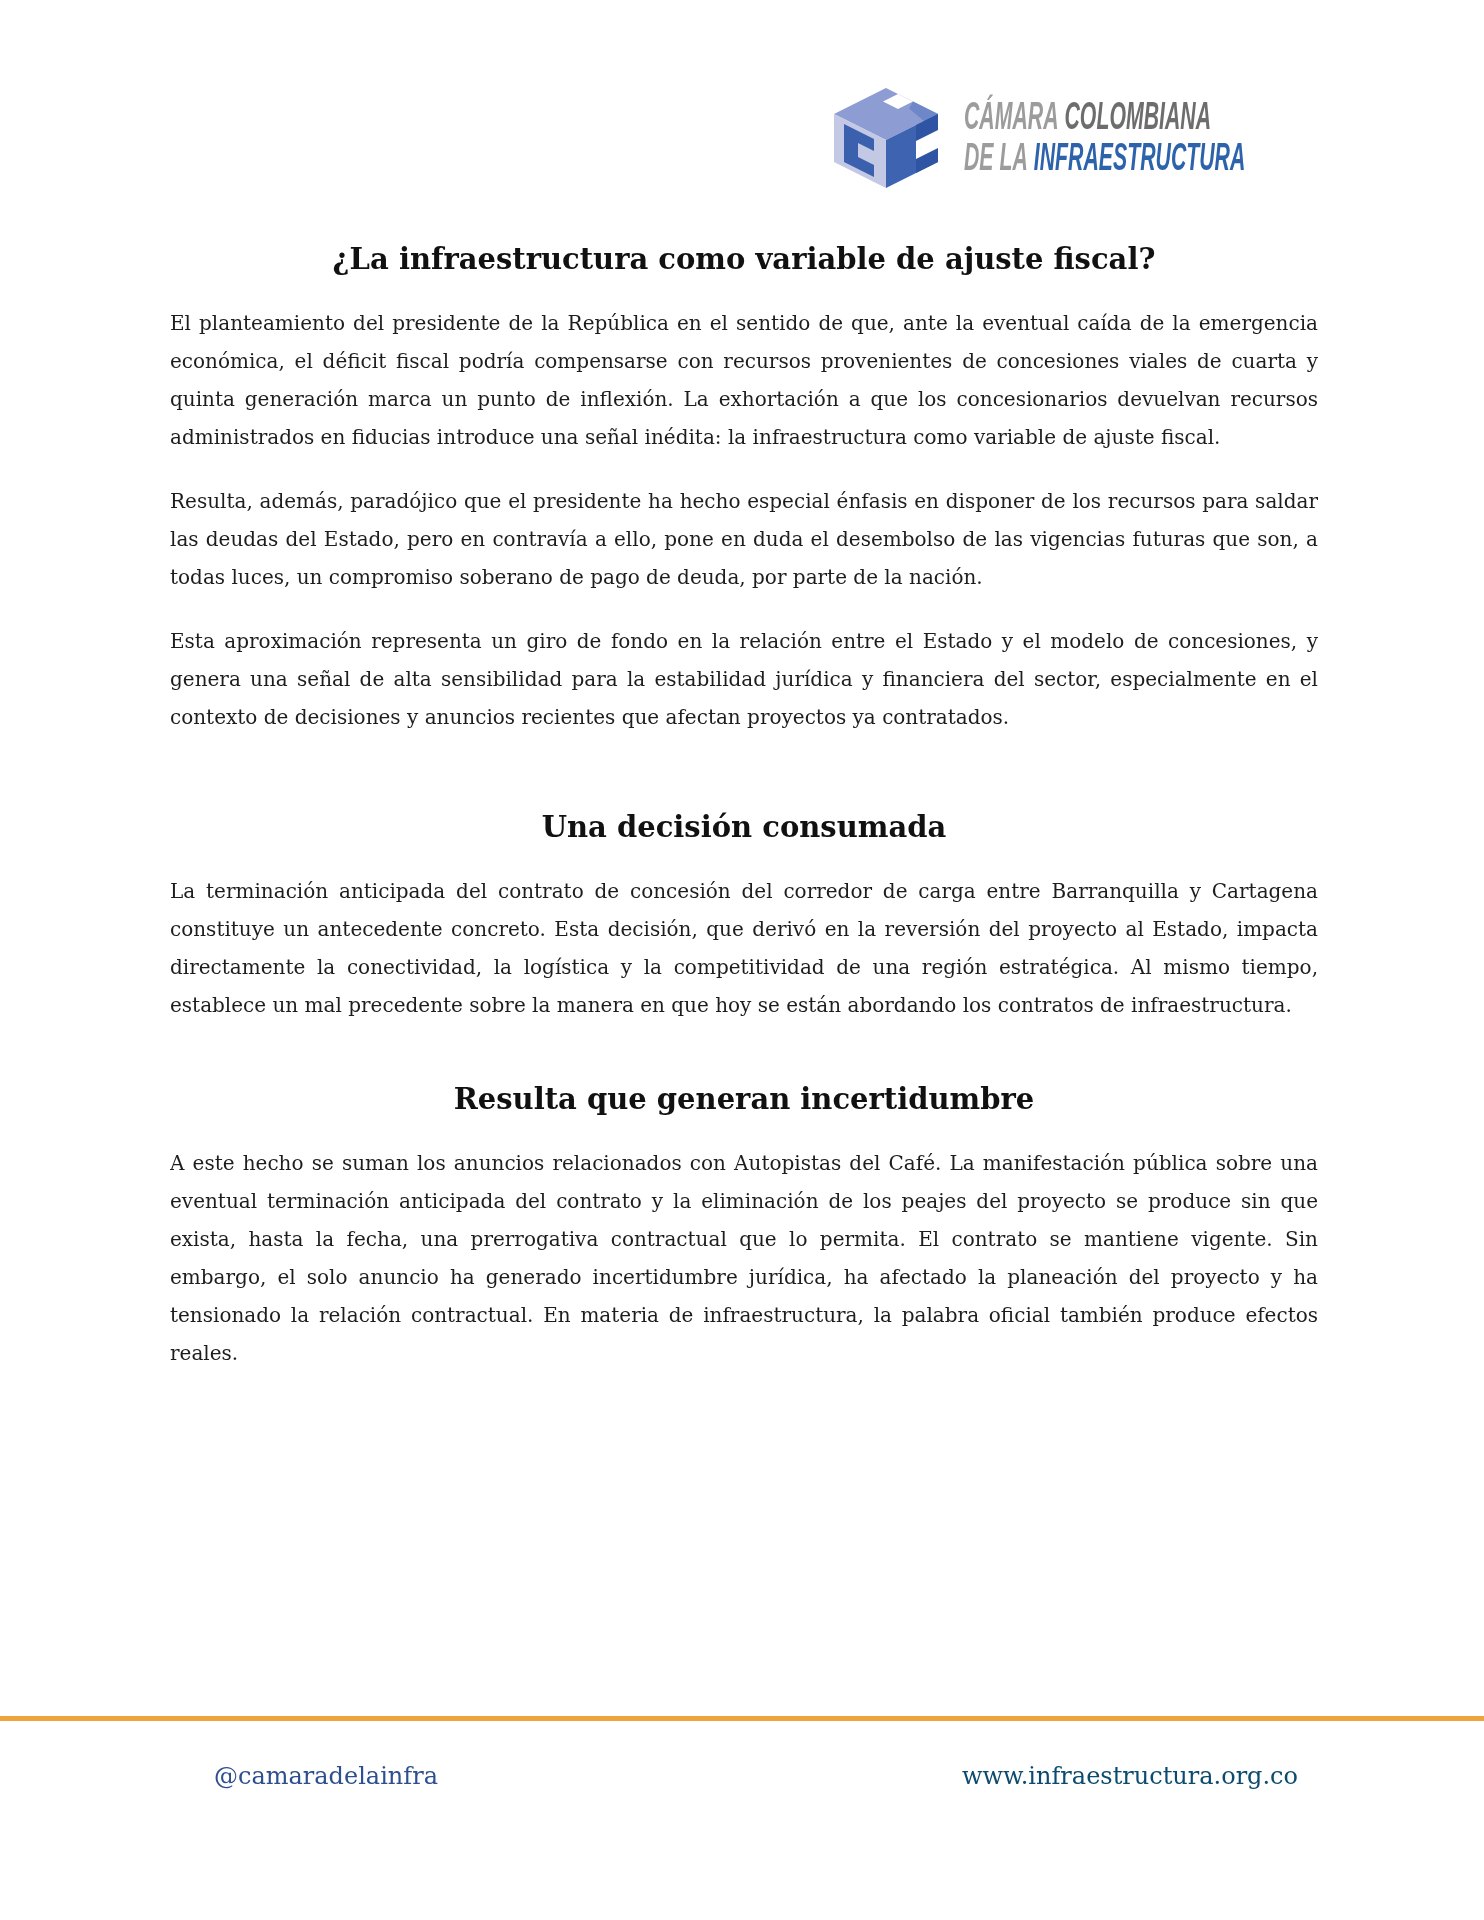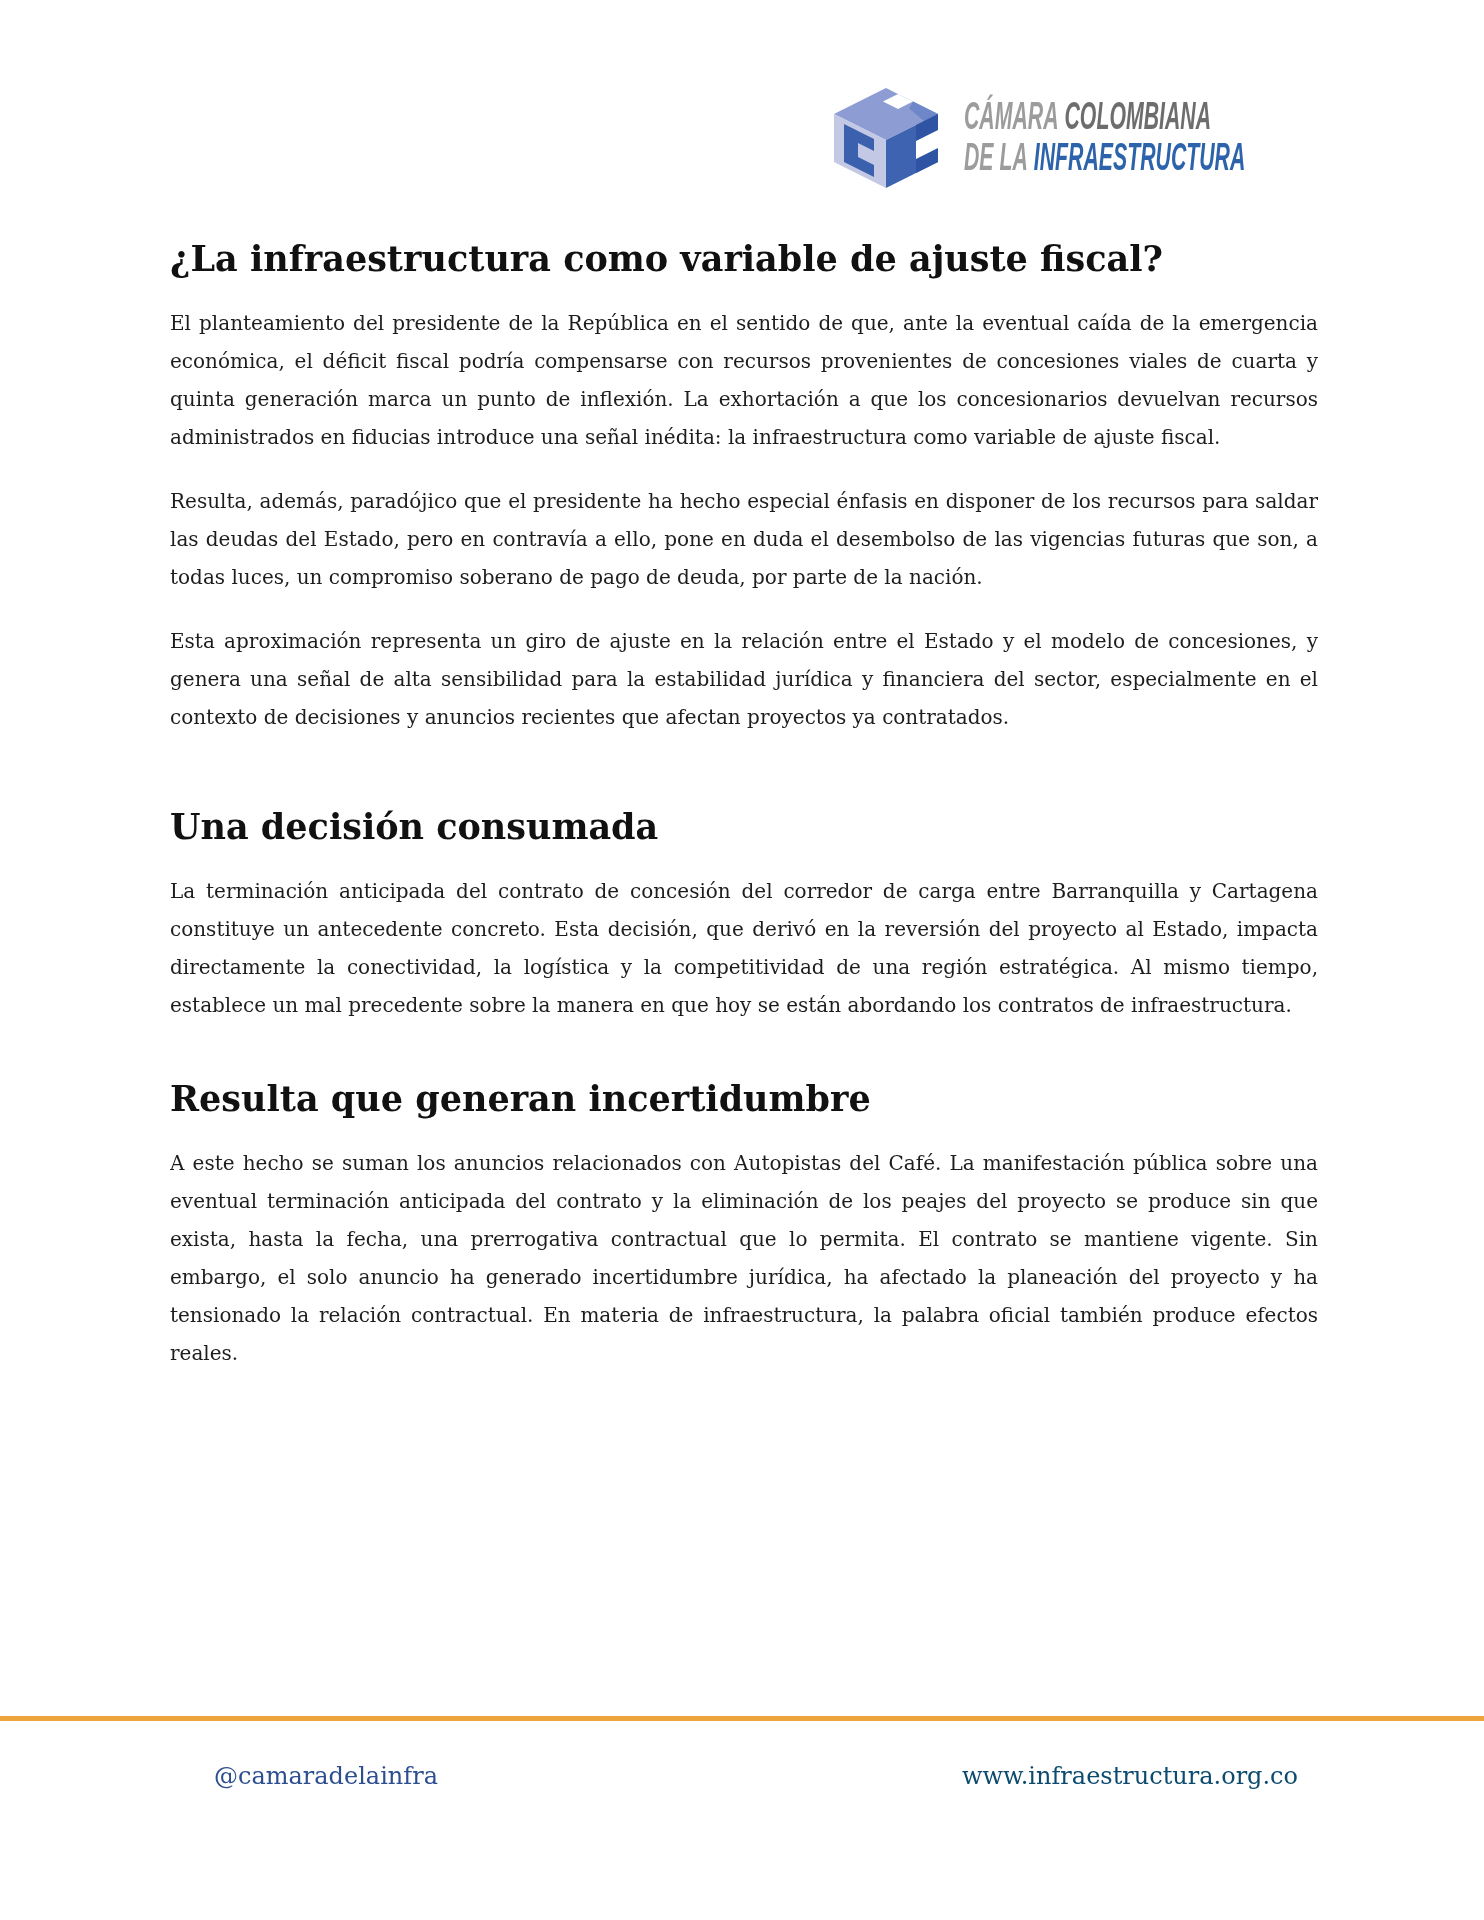--- a/index.html
+++ b/index.html
@@ -31,25 +31,26 @@
   .lg-blue  { color: #2c63ab; }
 
   
   .content {
     margin: 0 166px 0 170px;
     padding-top: 240px;
     height: 1466px;
     overflow: hidden;
   }
   .content h2 {
-    font-size: 35px;
+    font-size: 29px;
     line-height: 38px;
     margin: 0;
     font-weight: bold;
     color: #111111;
+    text-align: center;
   }
   .content p {
     font-size: 20px;
     line-height: 38px;
     margin: 26px 0 0 0;
     text-align: justify;
   }
   .sec-2 h2 { margin-top: 72px; }
   .sec-3 h2 { margin-top: 56px; }
 
@@ -106,21 +107,21 @@
     <div class="logo-line"><span class="lg-light">DE LA</span>&nbsp;<span class="lg-blue">INFRAESTRUCTURA</span></div>
   </div>
 </div>
 
 <div class="content">
 
   <section class="sec-1">
     <h2>¿La infraestructura como variable de ajuste fiscal?</h2>
     <p>El planteamiento del presidente de la República en el sentido de que, ante la eventual caída de la emergencia económica, el déficit fiscal podría compensarse con recursos provenientes de concesiones viales de cuarta y quinta generación marca un punto de inflexión. La exhortación a que los concesionarios devuelvan recursos administrados en fiducias introduce una señal inédita: la infraestructura como variable de ajuste fiscal.</p>
     <p>Resulta, además, paradójico que el presidente ha hecho especial énfasis en disponer de los recursos para saldar las deudas del Estado, pero en contravía a ello, pone en duda el desembolso de las vigencias futuras que son, a todas luces, un compromiso soberano de pago de deuda, por parte de la nación.</p>
-    <p>Esta aproximación representa un giro de ajuste en la relación entre el Estado y el modelo de concesiones, y genera una señal de alta sensibilidad para la estabilidad jurídica y financiera del sector, especialmente en el contexto de decisiones y anuncios recientes que afectan proyectos ya contratados.</p>
+    <p>Esta aproximación representa un giro de fondo en la relación entre el Estado y el modelo de concesiones, y genera una señal de alta sensibilidad para la estabilidad jurídica y financiera del sector, especialmente en el contexto de decisiones y anuncios recientes que afectan proyectos ya contratados.</p>
   </section>
 
   <section class="sec-2">
     <h2>Una decisión consumada</h2>
     <p>La terminación anticipada del contrato de concesión del corredor de carga entre Barranquilla y Cartagena constituye un antecedente concreto. Esta decisión, que derivó en la reversión del proyecto al Estado, impacta directamente la conectividad, la logística y la competitividad de una región estratégica. Al mismo tiempo, establece un mal precedente sobre la manera en que hoy se están abordando los contratos de infraestructura.</p>
   </section>
 
   <section class="sec-3">
     <h2>Resulta que generan incertidumbre</h2>
     <p>A este hecho se suman los anuncios relacionados con Autopistas del Café. La manifestación pública sobre una eventual terminación anticipada del contrato y la eliminación de los peajes del proyecto se produce sin que exista, hasta la fecha, una prerrogativa contractual que lo permita. El contrato se mantiene vigente. Sin embargo, el solo anuncio ha generado incertidumbre jurídica, ha afectado la planeación del proyecto y ha tensionado la relación contractual. En materia de infraestructura, la palabra oficial también produce efectos reales.</p>

